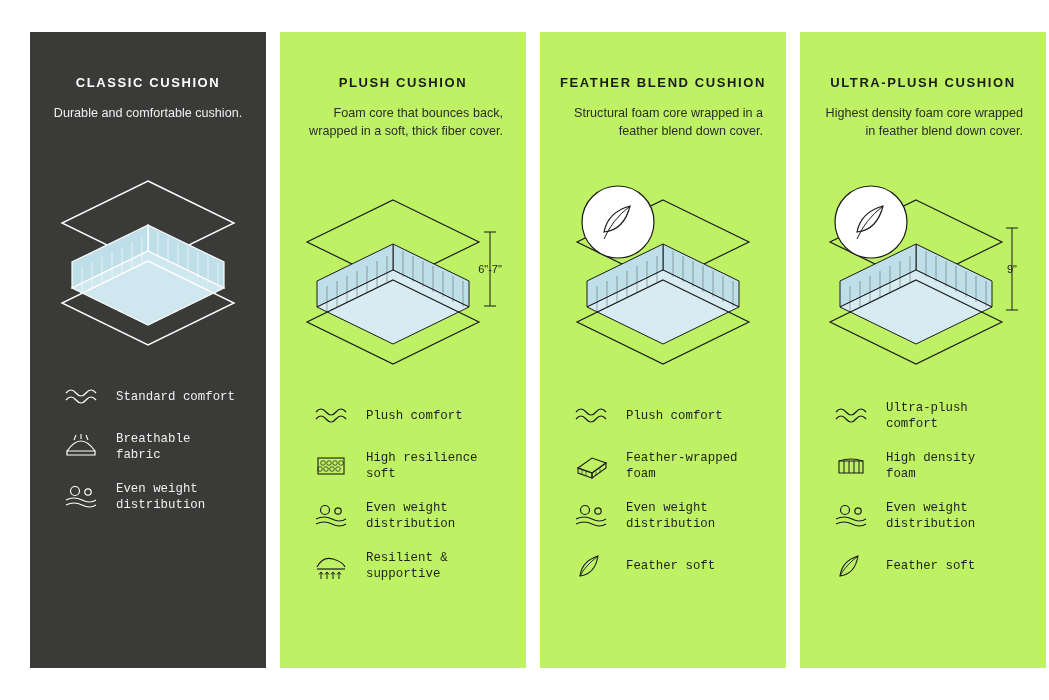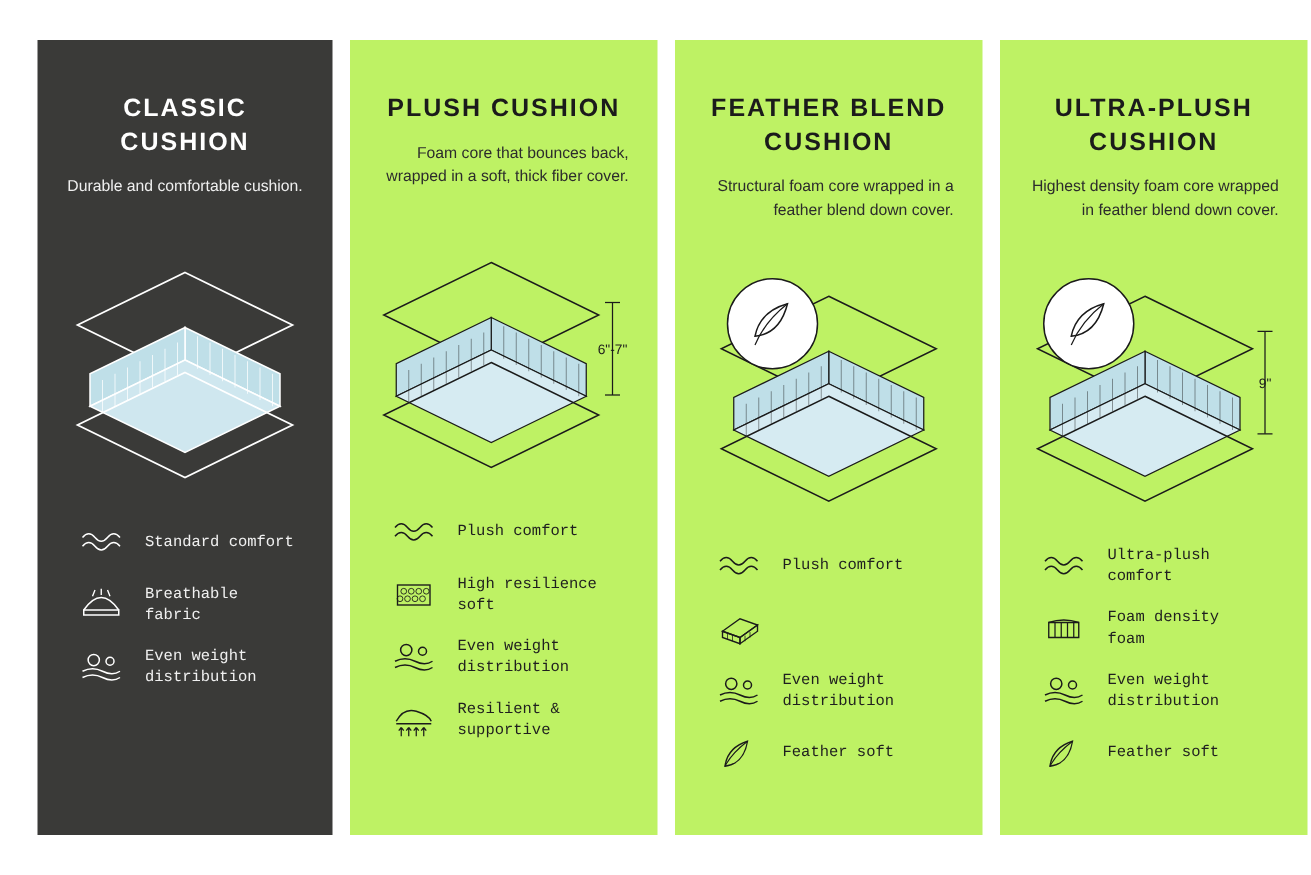--- a/index.html
+++ b/index.html
@@ -30,21 +30,21 @@
     flex-direction: column;
     align-items: center;
     padding: 30px 18px 20px;
     box-sizing: border-box;
     background: #bef264;
   }
   .card.dark {
     background: #3a3a38;
   }
   .card-title {
-    font-size: 20px;
+    font-size: 13px;
     font-weight: bold;
     letter-spacing: 1.6px;
     text-align: center;
     color: #1b1b1b;
     line-height: 1.35;
     margin: 12px 0 12px;
     text-transform: uppercase;
   }
   .card.dark .card-title {
     color: #ffffff;
@@ -325,20 +325,21 @@
             <polygon points="6,16 6,21 20,26 20,21" fill="none" stroke="#1b1b1b" stroke-width="1.1"></polygon>
             <polygon points="34,11 34,16 20,26 20,21" fill="none" stroke="#1b1b1b" stroke-width="1.1"></polygon>
             <g stroke="#1b1b1b" stroke-width="0.6">
               <line x1="10" y1="17.5" x2="10" y2="22.5"></line>
                 <line x1="14" y1="19" x2="14" y2="24"></line>
               <line x1="24" y1="24" x2="24" y2="19.5"></line>
                 <line x1="28" y1="21" x2="28" y2="16.5"></line>
             </g>
           </svg>
         </span>
+        <span class="feature-label">Feather-wrapped foam</span>
       </div>
       <div class="feature">
         <span class="feature-icon">
           <svg width="36" height="28" viewBox="0 0 36 28">
             <circle cx="12" cy="8" r="4.5" fill="none" stroke="#1b1b1b" stroke-width="1.2"></circle>
             <circle cx="25" cy="9" r="3.2" fill="none" stroke="#1b1b1b" stroke-width="1.2"></circle>
             <path d="M3 17 q8 -4 16 0 t14 0" fill="none" stroke="#1b1b1b" stroke-width="1.2"></path>
             <path d="M3 22 q8 -4 16 0 t14 0" fill="none" stroke="#1b1b1b" stroke-width="1.2"></path>
           </svg>
         </span>
@@ -414,21 +415,21 @@
             <path d="M6 8 h24 v12 H6 z" fill="none" stroke="#1b1b1b" stroke-width="1.1"></path>
             <g stroke="#1b1b1b" stroke-width="1" fill="none">
               <path d="M11 8 v12"></path>
                 <path d="M16 8 v12"></path>
                 <path d="M21 8 v12"></path>
                 <path d="M26 8 v12"></path>
             </g>
             <path d="M6 8 q12 -4 24 0" fill="none" stroke="#1b1b1b" stroke-width="1.1"></path>
           </svg>
         </span>
-        <span class="feature-label">Foam density foam</span>
+        <span class="feature-label">High density foam</span>
       </div>
       <div class="feature">
         <span class="feature-icon">
           <svg width="36" height="28" viewBox="0 0 36 28">
             <circle cx="12" cy="8" r="4.5" fill="none" stroke="#1b1b1b" stroke-width="1.2"></circle>
             <circle cx="25" cy="9" r="3.2" fill="none" stroke="#1b1b1b" stroke-width="1.2"></circle>
             <path d="M3 17 q8 -4 16 0 t14 0" fill="none" stroke="#1b1b1b" stroke-width="1.2"></path>
             <path d="M3 22 q8 -4 16 0 t14 0" fill="none" stroke="#1b1b1b" stroke-width="1.2"></path>
           </svg>
         </span>

